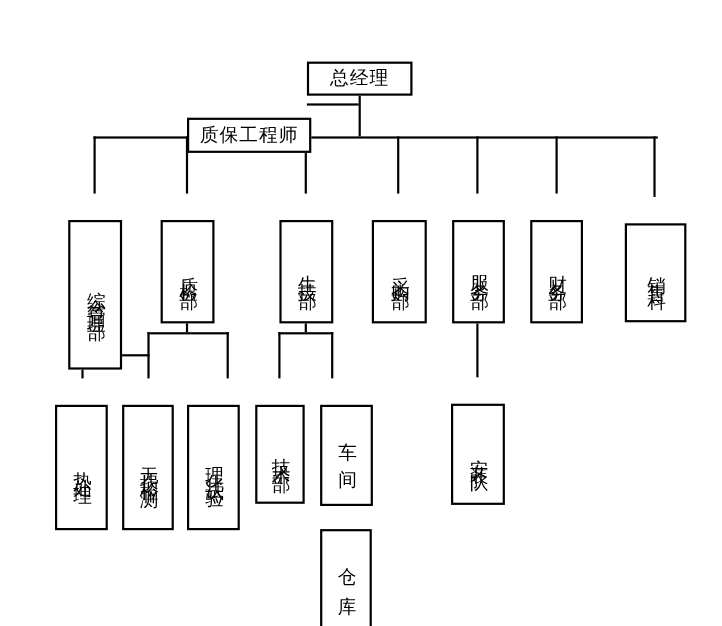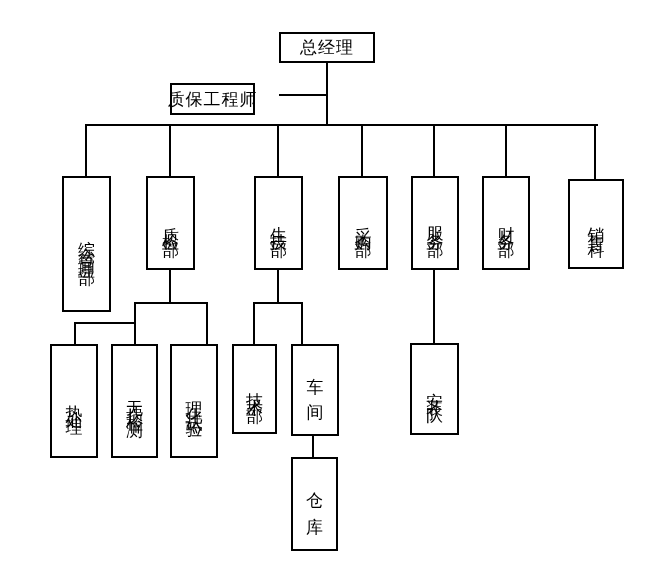--- a/index.html
+++ b/index.html
@@ -16,20 +16,21 @@
     box-sizing:border-box;
     border:2px solid #000;
     background:#fff;
     color:#000;
     display:flex;
     align-items:center;
     justify-content:center;
     font-size:17px;
     line-height:1;
     text-align:center;
+    margin-top:24px;
   }
   .hbox{letter-spacing:1px;white-space:nowrap;}
   .v{
     writing-mode:vertical-lr;
     text-orientation:upright;
     letter-spacing:7px;
   }
   .spread{letter-spacing:26px;}
   .hl,.vl{position:absolute;background:#000;}
   .hl{height:2px;}
@@ -71,21 +72,21 @@
   <div class="vl" style="left:277px;top:270px;height:32px;"></div>
   <div class="hl" style="left:253px;top:302px;width:50px;"></div>
   <div class="vl" style="left:253px;top:302px;height:42px;"></div>
   <div class="vl" style="left:301px;top:302px;height:42px;"></div>
 
   <div class="vl" style="left:433px;top:270px;height:73px;"></div>
   <div class="vl" style="left:312px;top:436px;height:21px;"></div>
 
   <div class="box hbox" style="left:279px;top:32px;width:96px;height:31px;">总经理</div>
 
-  <div class="box hbox" style="left:170px;top:83px;width:85px;height:32px;">质保工程师</div>
+  <div class="box hbox" style="left:170px;top:83px;width:113px;height:32px;">质保工程师</div>
 
   <div class="box v" style="left:62px;top:176px;width:49px;height:136px;">综合管理部</div>
 
   <div class="box v" style="left:146px;top:176px;width:49px;height:94px;">质检部</div>
 
   <div class="box v" style="left:254px;top:176px;width:49px;height:94px;">生技部</div>
 
   <div class="box v" style="left:338px;top:176px;width:50px;height:94px;">采购部</div>
 
   <div class="box v" style="left:411px;top:176px;width:48px;height:94px;">服务部</div>

